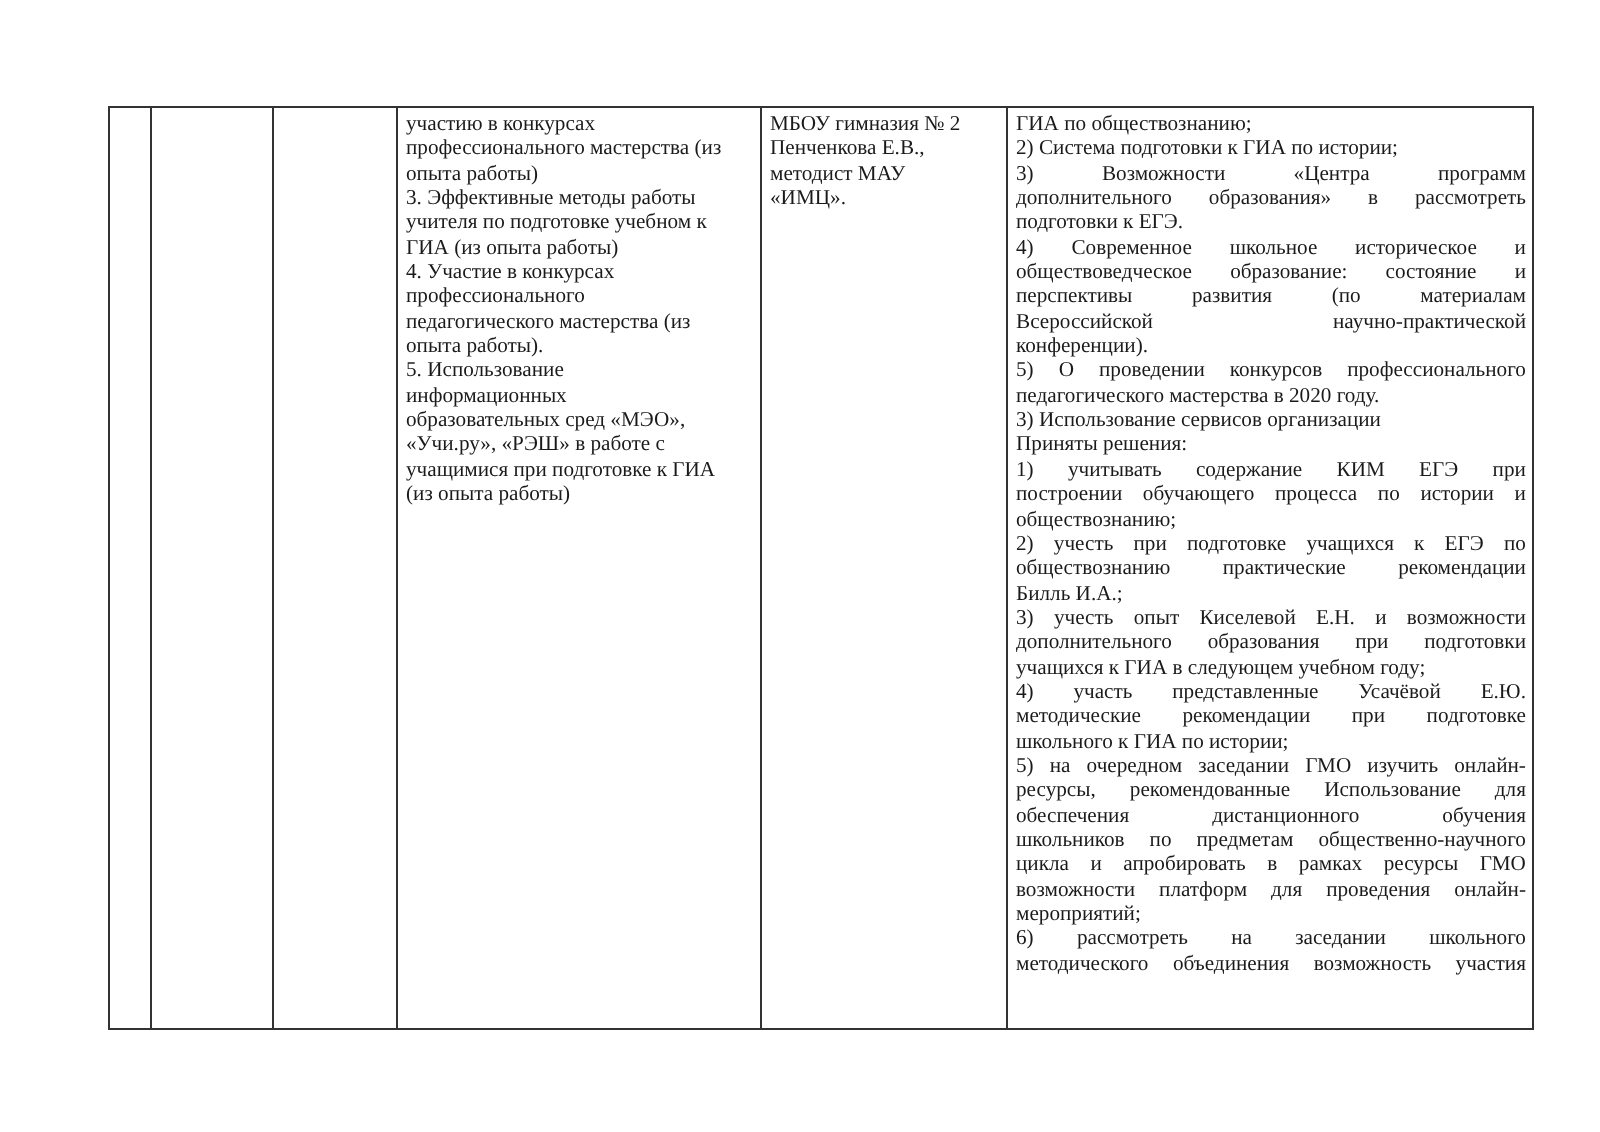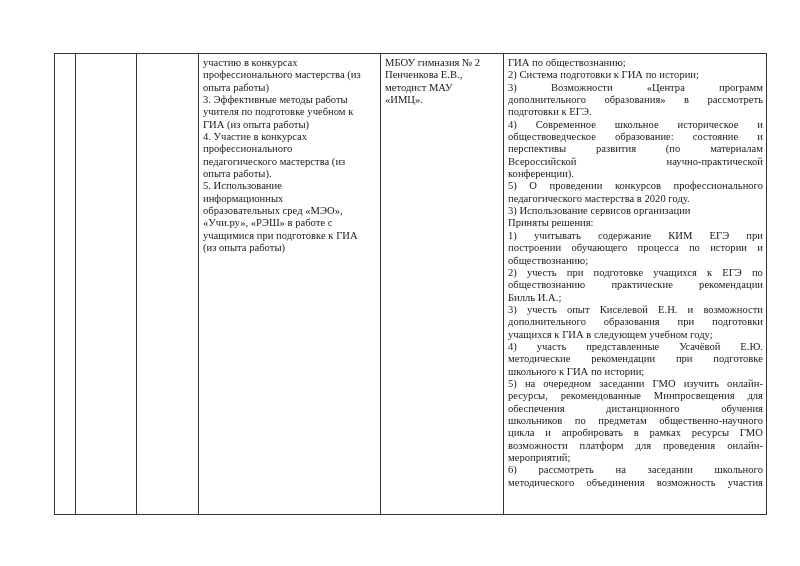--- a/index.html
+++ b/index.html
@@ -185,21 +185,21 @@
                 <span>на</span>
                 <span>очередном</span>
                 <span>заседании</span>
                 <span>ГМО</span>
                 <span>изучить</span>
                 <span>онлайн-</span>
               </span>
               <span class="just-flex">
                 <span>ресурсы,</span>
                 <span>рекомендованные</span>
-                <span>Минпросвещения</span>
+                <span>Использование</span>
                 <span>для</span>
               </span>
               <span class="just-flex">
                 <span>обеспечения</span>
                 <span>дистанционного</span>
                 <span>обучения</span>
               </span>
               <span class="just-flex">
                 <span>школьников</span>
                 <span>по</span>

